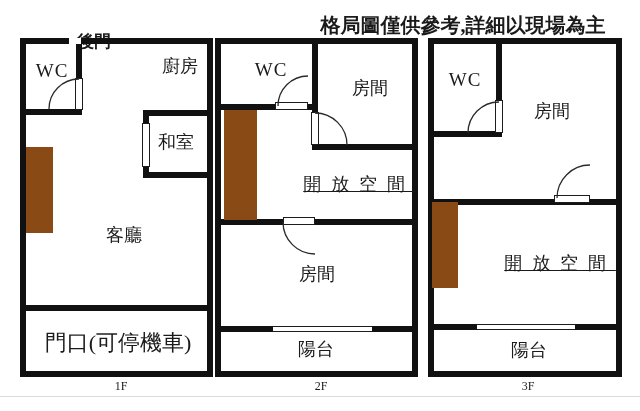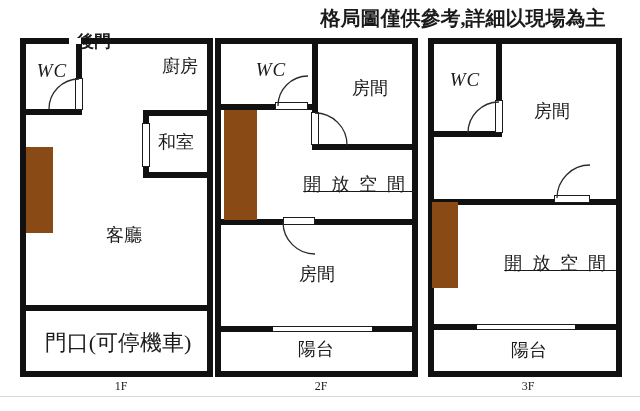--- a/index.html
+++ b/index.html
@@ -7,40 +7,40 @@
     position:relative;width:640px;height:411px;background:#ffffff;overflow:hidden;
     font-family:"Liberation Serif","DejaVu Serif",serif;color:#1a1a1a;
   }
   .wall{position:absolute;background:var(--wall,#111111);}
   .gap{position:absolute;background:#ffffff;}
   .panel{position:absolute;background:#ffffff;border:1px solid #1c1c1c;box-sizing:border-box;}
   .window{position:absolute;background:#ffffff;border-top:1px solid #1c1c1c;border-bottom:1px solid #1c1c1c;box-sizing:border-box;}
   .stairs{position:absolute;background:var(--stairs,#8a4a15);}
   .label{position:absolute;transform:translate(-50%,-50%);white-space:nowrap;font-size:18px;}
   .label.sm{font-size:22px;}
-  .wc{font-size:19px;letter-spacing:1px;font-style:italic;}
+  .wc{font-size:19px;letter-spacing:1px;}
   .spread{letter-spacing:0.55em;margin-left:0.28em;text-decoration:underline;}
   .floor-label{position:absolute;transform:translate(-50%,-50%);font-size:12px;white-space:nowrap;}
   .title{position:absolute;transform:translate(-50%,-50%);font-size:20px;font-weight:bold;white-space:nowrap;}
   .backdoor{position:absolute;transform:translate(-50%,-50%);font-size:17px;font-weight:bold;white-space:nowrap;}
   .watermark{
     position:absolute;transform:translate(-50%,-50%);white-space:nowrap;
     color:var(--watermark,#8f8f8f);opacity:0.5;font-weight:bold;z-index:30;pointer-events:none;
   }
   .wm1{font-size:32px;letter-spacing:2px;}
   .wm2{font-size:25px;letter-spacing:1.5px;}
   .arcs{position:absolute;left:0;top:0;z-index:5;}
   .baseline{position:absolute;left:0;top:396px;width:640px;height:1px;background:#d9d9d9;}
 </style>
 </head>
 <body>
 
 <div class="canvas">
 
-  <div class="title" style="left:463px;top:18px">格局圖僅供參考,詳細以現場為主</div>
+  <div class="title" style="left:463px;top:25px">格局圖僅供參考,詳細以現場為主</div>
   <div class="backdoor" style="left:94px;top:41px">後門</div>
 
   <div class="wall" style="left:20px;top:38px;width:49px;height:6px"></div>
   <div class="wall" style="left:81px;top:38px;width:132px;height:6px"></div>
   <div class="gap" style="left:69px;top:38px;width:12px;height:6px"></div>
   <div class="wall" style="left:20px;top:38px;width:6px;height:339px"></div>
   <div class="wall" style="left:207px;top:38px;width:6px;height:339px"></div>
   <div class="wall" style="left:20px;top:371px;width:193px;height:6px"></div>
   <div class="wall" style="left:76px;top:44px;width:6px;height:34px"></div>
   <div class="wall" style="left:20px;top:109px;width:62px;height:6px"></div>

